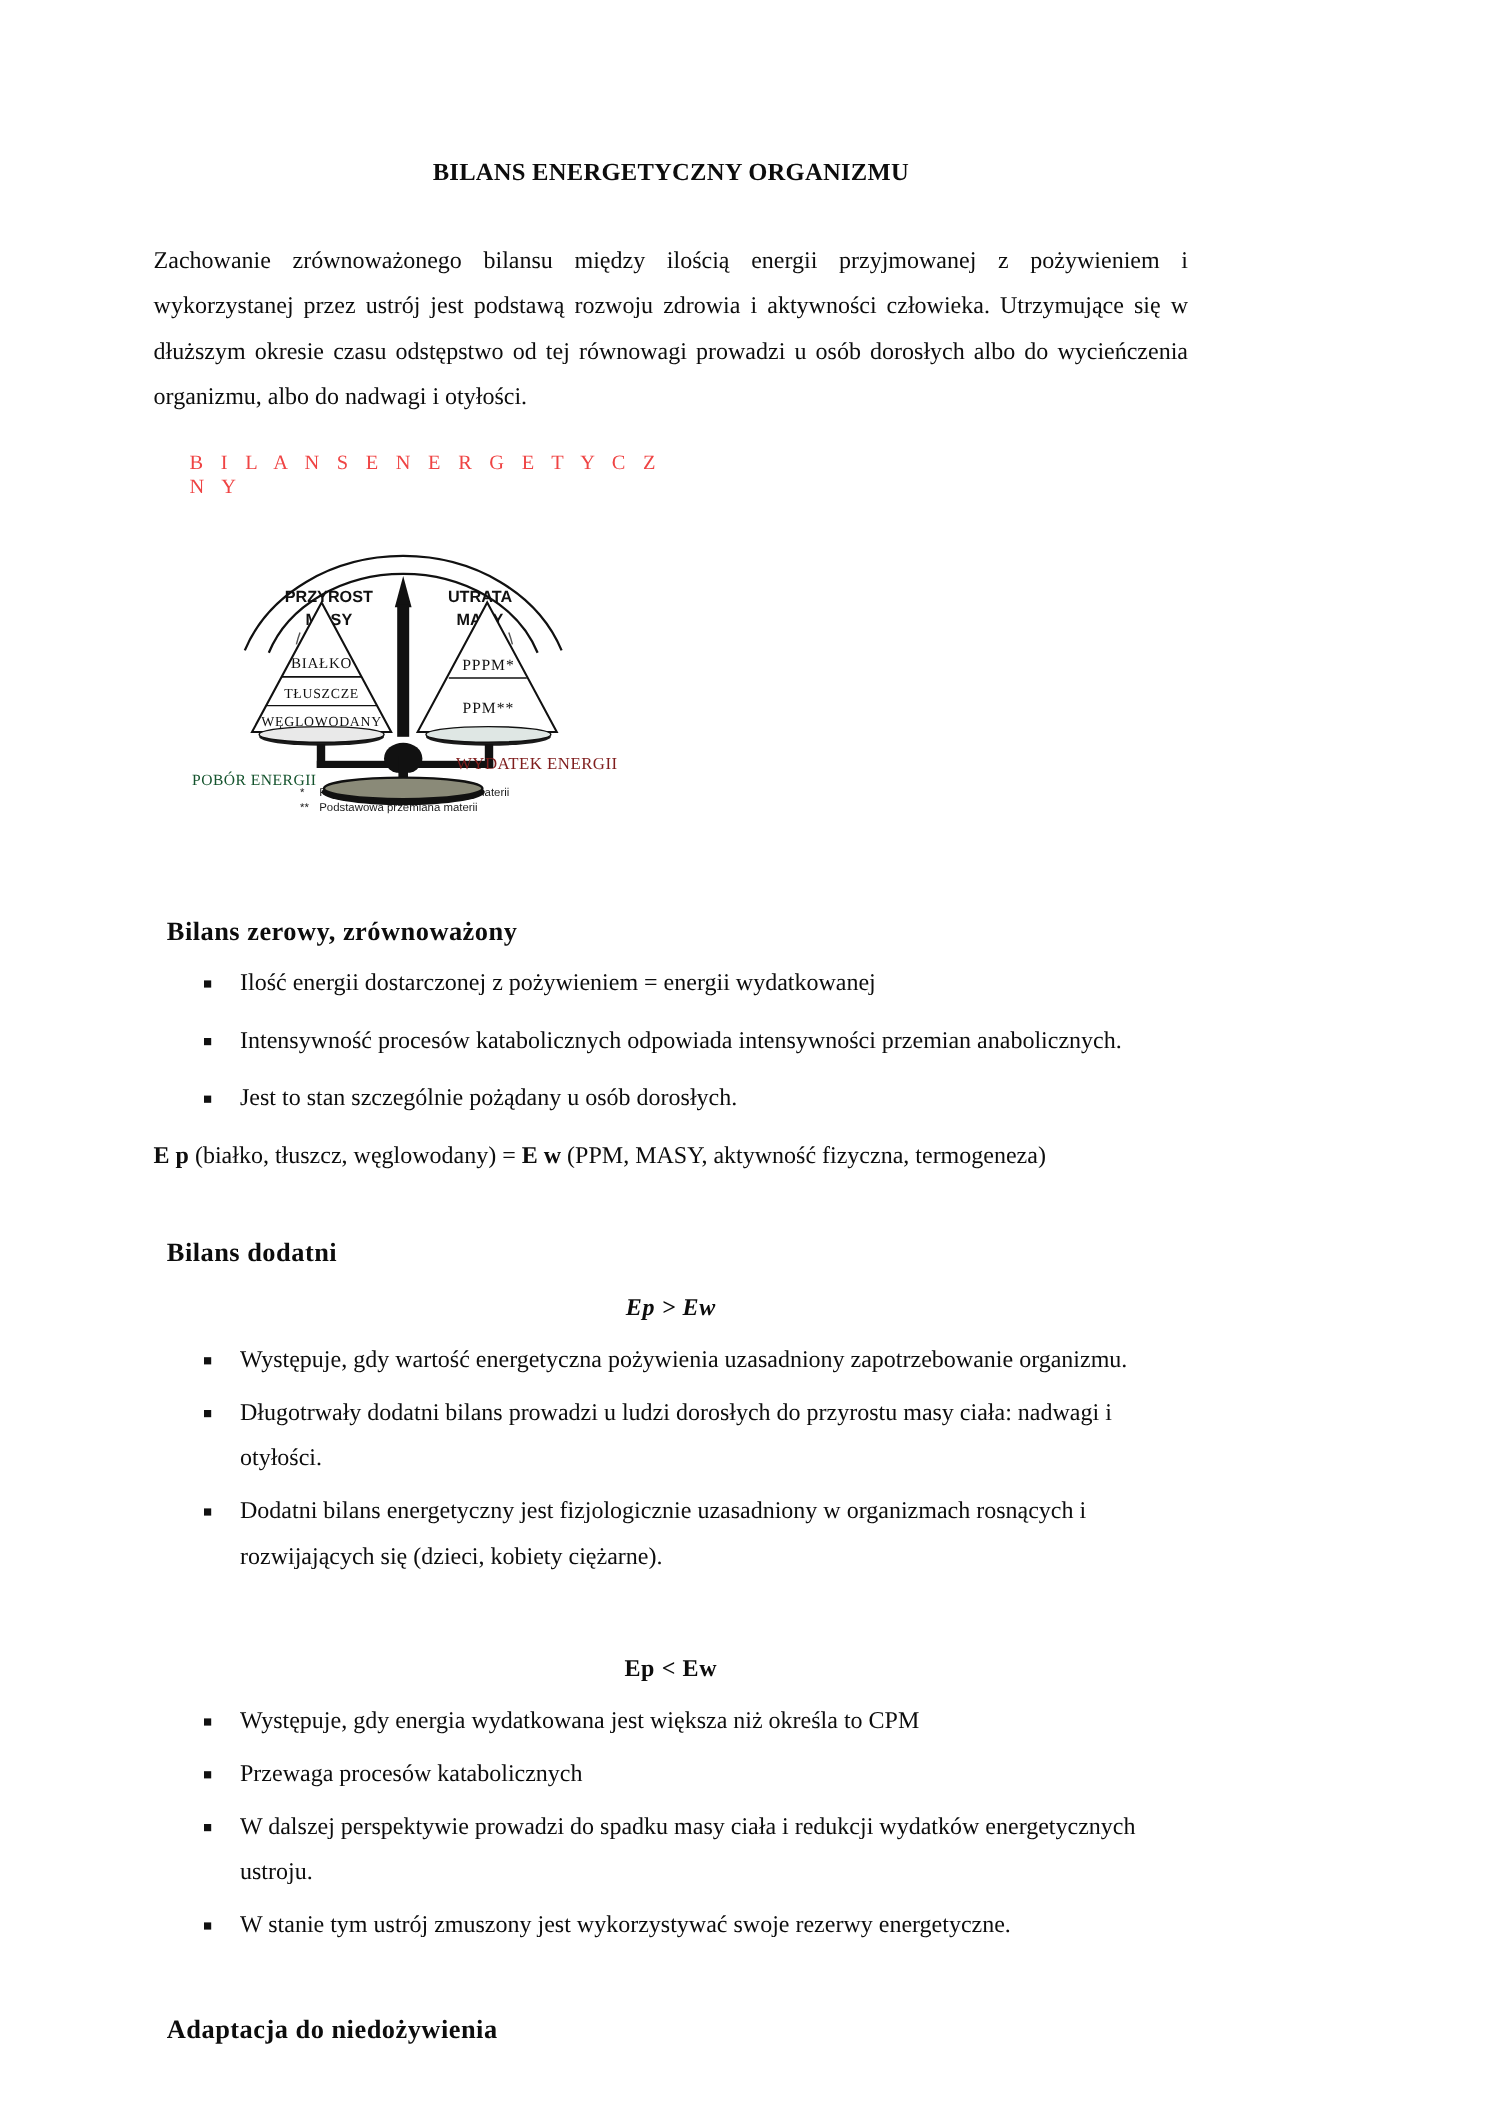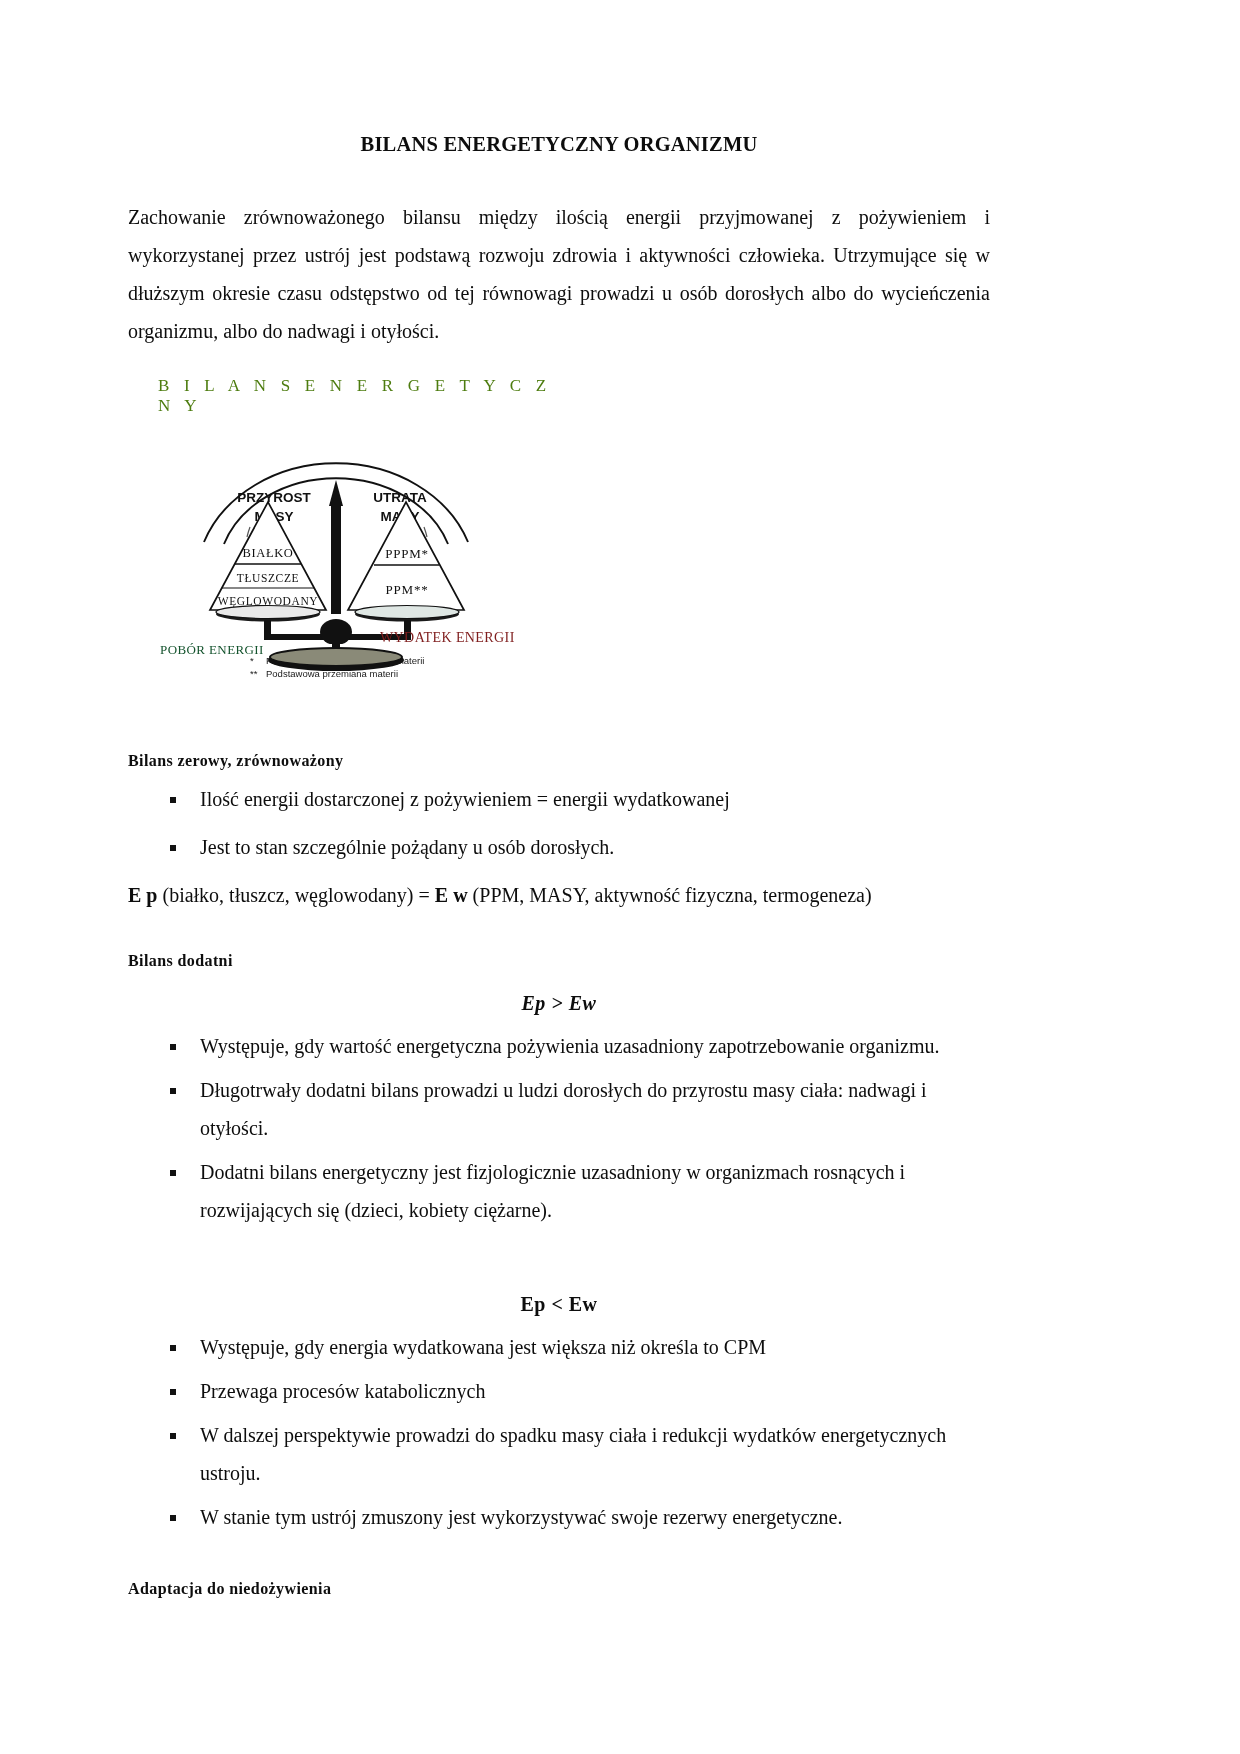--- a/index.html
+++ b/index.html
@@ -56,21 +56,21 @@
   .figure {
     position: relative;
     margin: 26px 0 0 12px;
     width: 420px;
     height: 300px;
   }
   .figure-title {
     font-size: 17px;
     font-weight: 500;
     letter-spacing: 5.2px;
-    color: #4d7c0f;
+    color: #ef4444;
     margin: 0 0 8px 18px;
     font-family: "Liberation Serif", serif;
   }
   .scale-wrap {
     position: relative;
     width: 380px;
     height: 220px;
     margin-left: 6px;
   }
   .scale-svg {
@@ -83,23 +83,23 @@
     font-family: "Liberation Sans", sans-serif;
     font-size: 9.5px;
     line-height: 13px;
     color: #1a1a1a;
   }
   .fig-note div { white-space: pre; }
   .fn-star { display: inline-block; width: 16px; }
 
   
   h2.section {
-    font-size: 16px;
+    font-size: 22px;
     font-weight: bold;
-    margin: 0;
+    margin: 11px;
     padding: 0;
     letter-spacing: 0.4px;
   }
   .sp-before-zerowy { height: 76px; }
   .sp-before-dodatni { height: 38px; }
   .sp-before-ujemny { height: 42px; }
   .sp-before-adaptacja { height: 44px; }
 
   
   ul.bullets {
@@ -216,20 +216,21 @@
         <div><span class="fn-star">*</span><span>Ponadpodstawowa przemiana materii</span></div>
         <div><span class="fn-star">**</span><span>Podstawowa przemiana materii</span></div>
       </div>
     </div>
 
     <div class="sp-before-zerowy"></div>
 
     <h2 class="section">Bilans zerowy, zrównoważony</h2>
     <ul class="bullets">
       <li>Ilość energii dostarczonej z pożywieniem = energii wydatkowanej</li>
+      <li>Intensywność procesów katabolicznych odpowiada intensywności przemian anabolicznych.</li>
       <li>Jest to stan szczególnie pożądany u osób dorosłych.</li>
     </ul>
     <div class="formula-line"><b>E p</b><span> (białko, tłuszcz, węglowodany) = </span><b>E w</b><span> (PPM, MASY, aktywność fizyczna, termogeneza)</span></div>
 
     <div class="sp-before-dodatni"></div>
 
     <h2 class="section">Bilans dodatni</h2>
     <div class="formula-center italic">Ep &gt; Ew</div>
     <ul class="bullets tight">
       <li>Występuje, gdy wartość energetyczna pożywienia uzasadniony zapotrzebowanie organizmu.</li>

